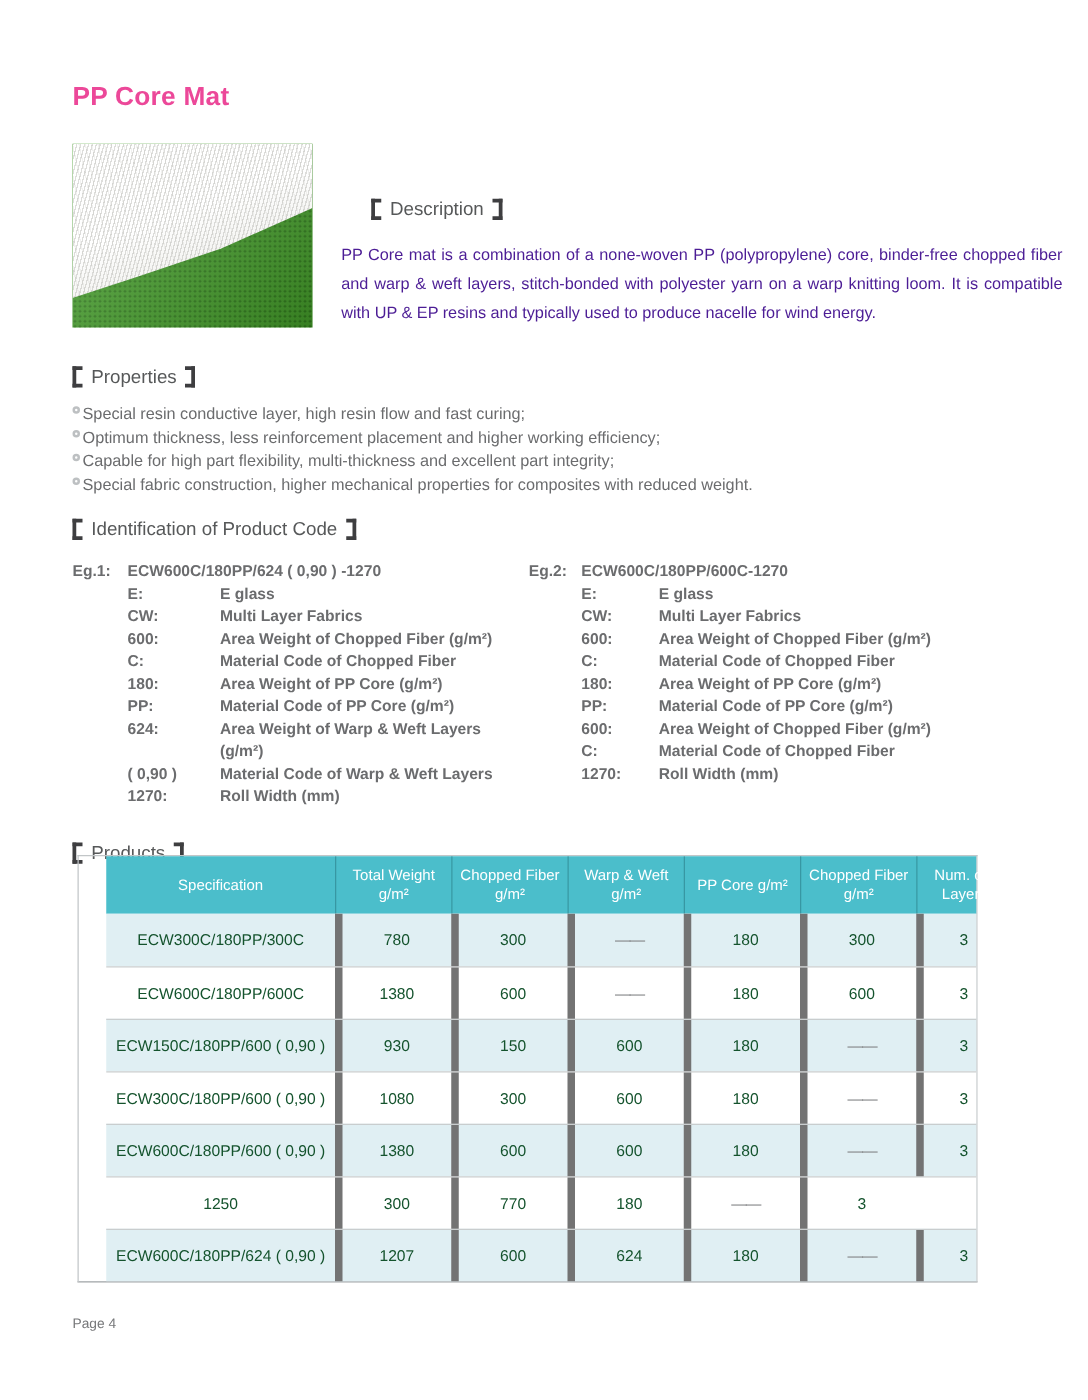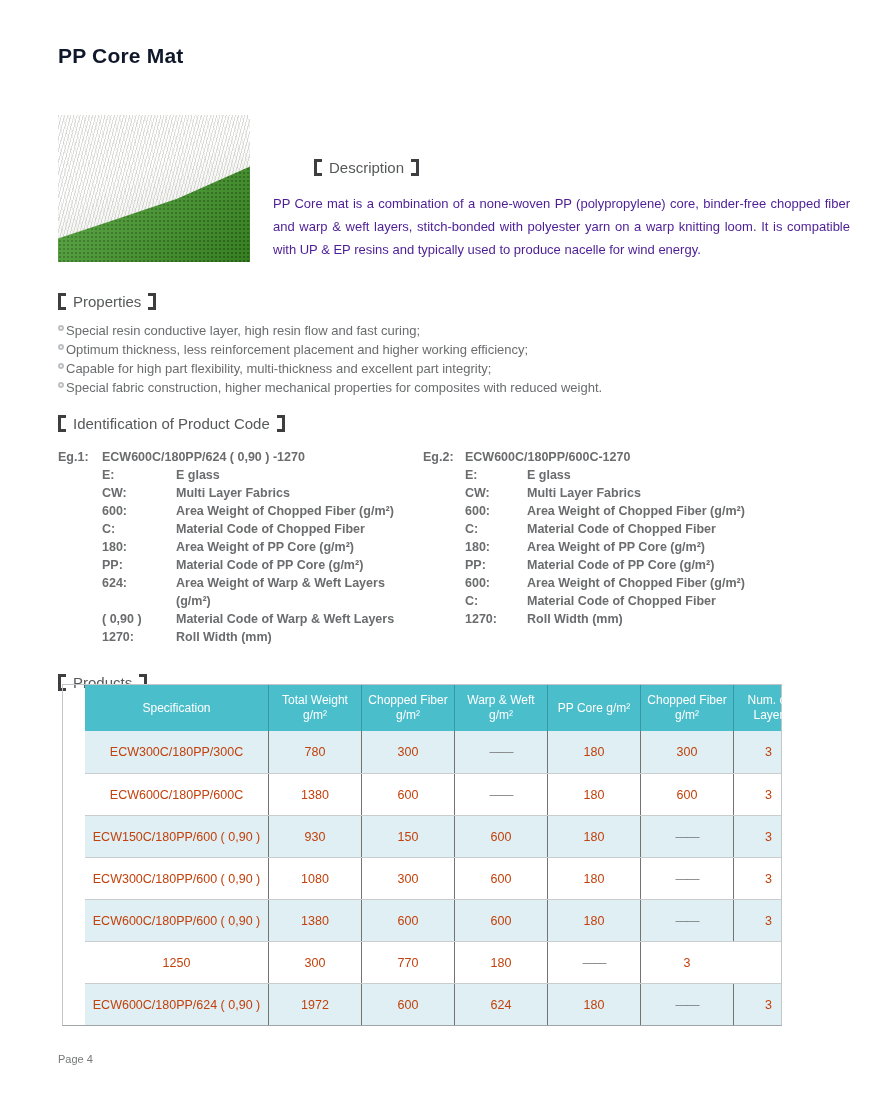--- a/index.html
+++ b/index.html
@@ -1,19 +1,19 @@
 <!DOCTYPE html>
 <html><head>
 <meta charset="utf-8">
 <style>
   * { margin:0; padding:0; box-sizing:border-box; }
   body { background:#ffffff; font-family:"Liberation Sans", sans-serif; }
   .page { position:relative; width:870px; height:1120px; background:#ffffff; overflow:hidden; }
 
-  .page-title { position:absolute; left:58px; top:44px; font-size:21px; font-weight:bold; color:#0f172a; letter-spacing:0.2px; }
+  .page-title { position:absolute; left:58px; top:66px; font-size:21px; font-weight:bold; color:#ec4899; letter-spacing:0.2px; }
 
   
   .photo { position:absolute; left:58px; top:115px; width:192px; height:147px; overflow:hidden;
            background-color:#46A22B;
            background-image: linear-gradient(135deg, rgba(255,255,255,0.20), rgba(0,0,0,0.22)),
                              radial-gradient(circle, #2E7A1A 30%, transparent 32%);
            background-size:100% 100%, 4px 4px; }
   .photo .mat { position:absolute; inset:0; 
            background-color:#F6F6F3;
            background-image: repeating-linear-gradient(105deg, rgba(180,180,175,0.45) 0 1px, transparent 1px 3px),
@@ -49,38 +49,38 @@
   
   .ptable { position:absolute; left:62px; top:684px; width:720px; border:1px solid #C2C6C8; border-bottom:1px solid #9FA4A6;padding-left:22px; }
   .thead { display:grid; grid-template-columns:183px 93px 93px 93px 93px 93px 70px; background:#4BBECB; height:46px; }
   .hcell { display:flex; align-items:center; justify-content:center; text-align:center; color:#ffffff;
            font-size:12px; line-height:15px; white-space:pre-line; }
   .hcell + .hcell { border-left:1px solid rgba(20,80,90,0.35); }
   .trow { display:grid; grid-template-columns:183px 93px 93px 93px 93px 93px 70px; height:42px; background:#ffffff; }
   .trow + .trow { border-top:1px solid #C9CDCE; }
   .trow:first-of-type { border-top:1px solid #B9BDBF; }
   .trow:nth-of-type(even) { background:#E0EFF3; }
-  .tcell { display:flex; align-items:center; justify-content:center; font-size:12.5px; color:#c2410c; }
-  .tcell + .tcell { border-left:1px solid #737373; }
+  .tcell { display:flex; align-items:center; justify-content:center; font-size:12.5px; color:#14532d; }
+  .tcell + .tcell { border-left:6px solid #737373; }
   .tcell.dash { color:#808285; letter-spacing:-1px; }
 
   .footer { position:absolute; left:58px; top:1053px; font-size:11px; color:#77787A; }
 </style>
 </head>
 <body>
 
 <div class="page">
 
   <div class="page-title">PP Core Mat</div>
 
   <div class="photo">
     <div class="mat"></div>
   </div>
 
-  <div class="sec-head" style="left:290px; top:159px;padding-left:24px;">
+  <div class="sec-head" style="left:273px; top:159px;padding-left:24px;">
     <span class="brk brk-l"></span>
     <span class="label">Description</span>
     <span class="brk brk-r"></span>
   </div>
   <div class="desc-body">PP Core mat is a combination of a none-woven PP (polypropylene) core, binder-free chopped fiber and warp &amp; weft layers, stitch-bonded with polyester yarn on a warp knitting loom. It is compatible with UP &amp; EP resins and typically used to produce nacelle for wind energy.</div>
 
   <div class="sec-head" style="left:58px; top:293px;">
     <span class="brk brk-l"></span>
     <span class="label">Properties</span>
     <span class="brk brk-r"></span>
@@ -247,21 +247,21 @@
     <div class="trow">
       <div class="tcell">1250</div>
       <div class="tcell">300</div>
       <div class="tcell">770</div>
       <div class="tcell">180</div>
       <div class="tcell dash">——</div>
       <div class="tcell">3</div>
     </div>
     <div class="trow">
       <div class="tcell">ECW600C/180PP/624 ( 0,90 )</div>
-      <div class="tcell">1972</div>
+      <div class="tcell">1207</div>
       <div class="tcell">600</div>
       <div class="tcell">624</div>
       <div class="tcell">180</div>
       <div class="tcell dash">——</div>
       <div class="tcell">3</div>
     </div>
   </div>
 
   <div class="footer">Page 4</div>
 

